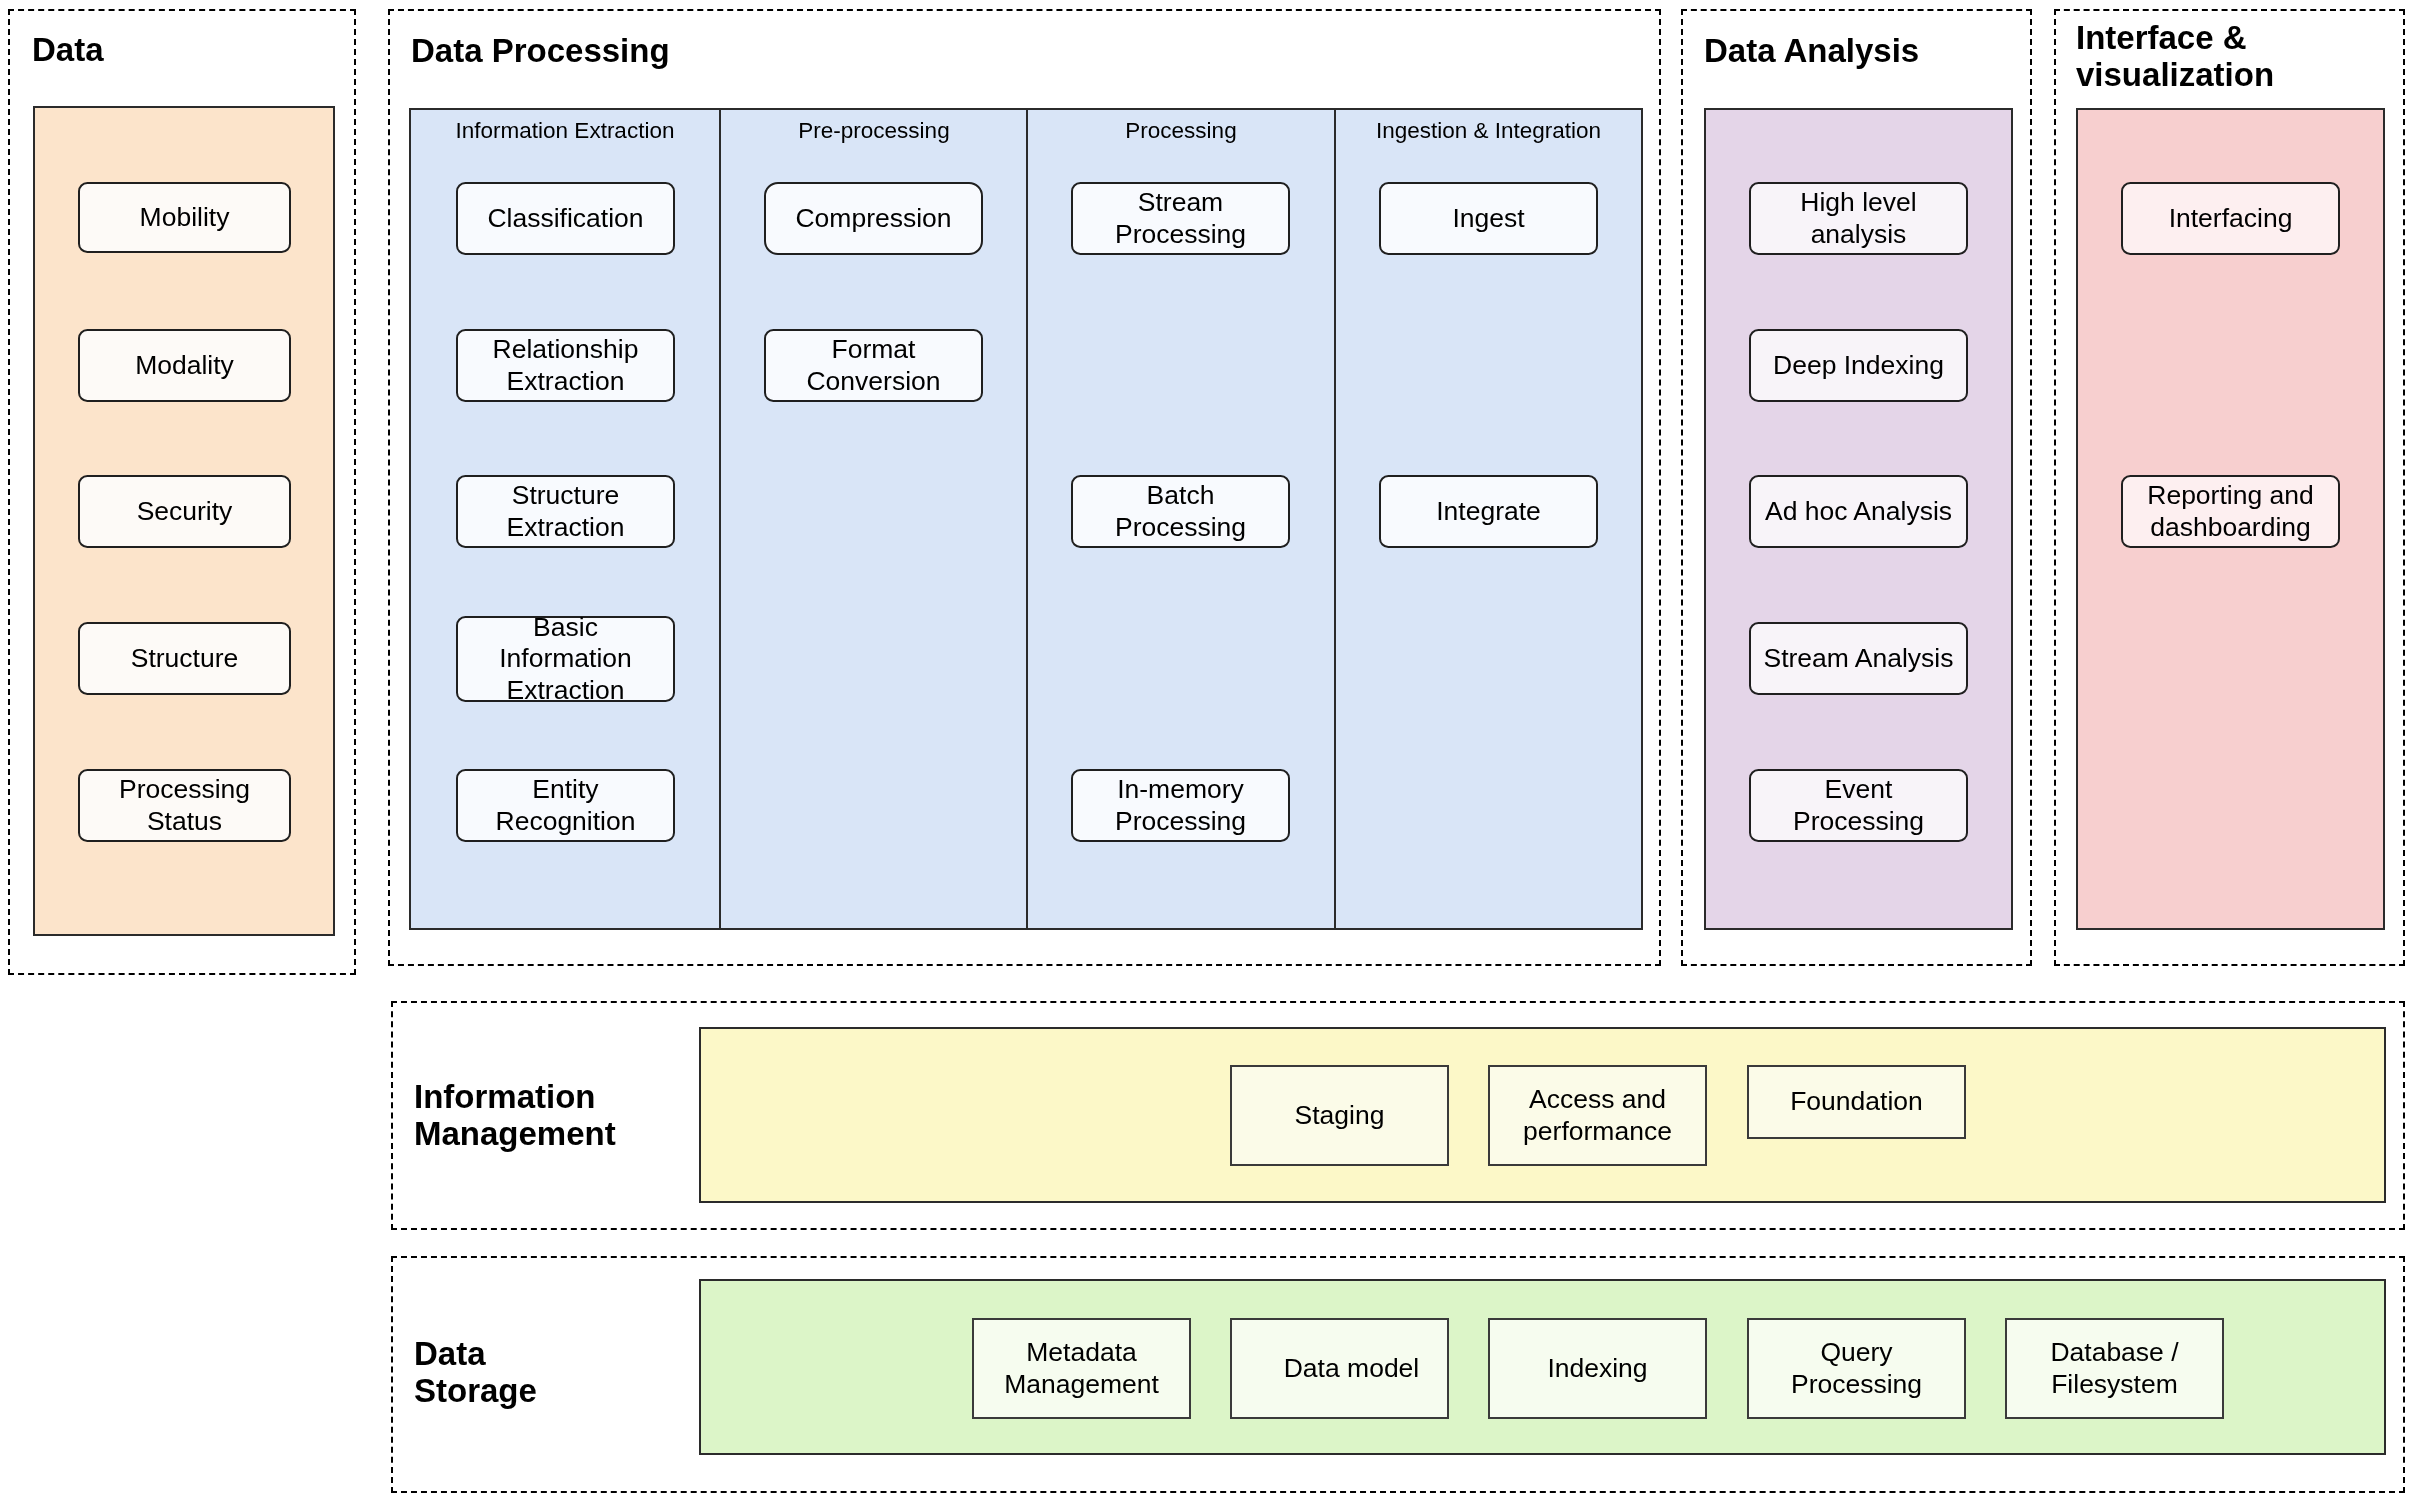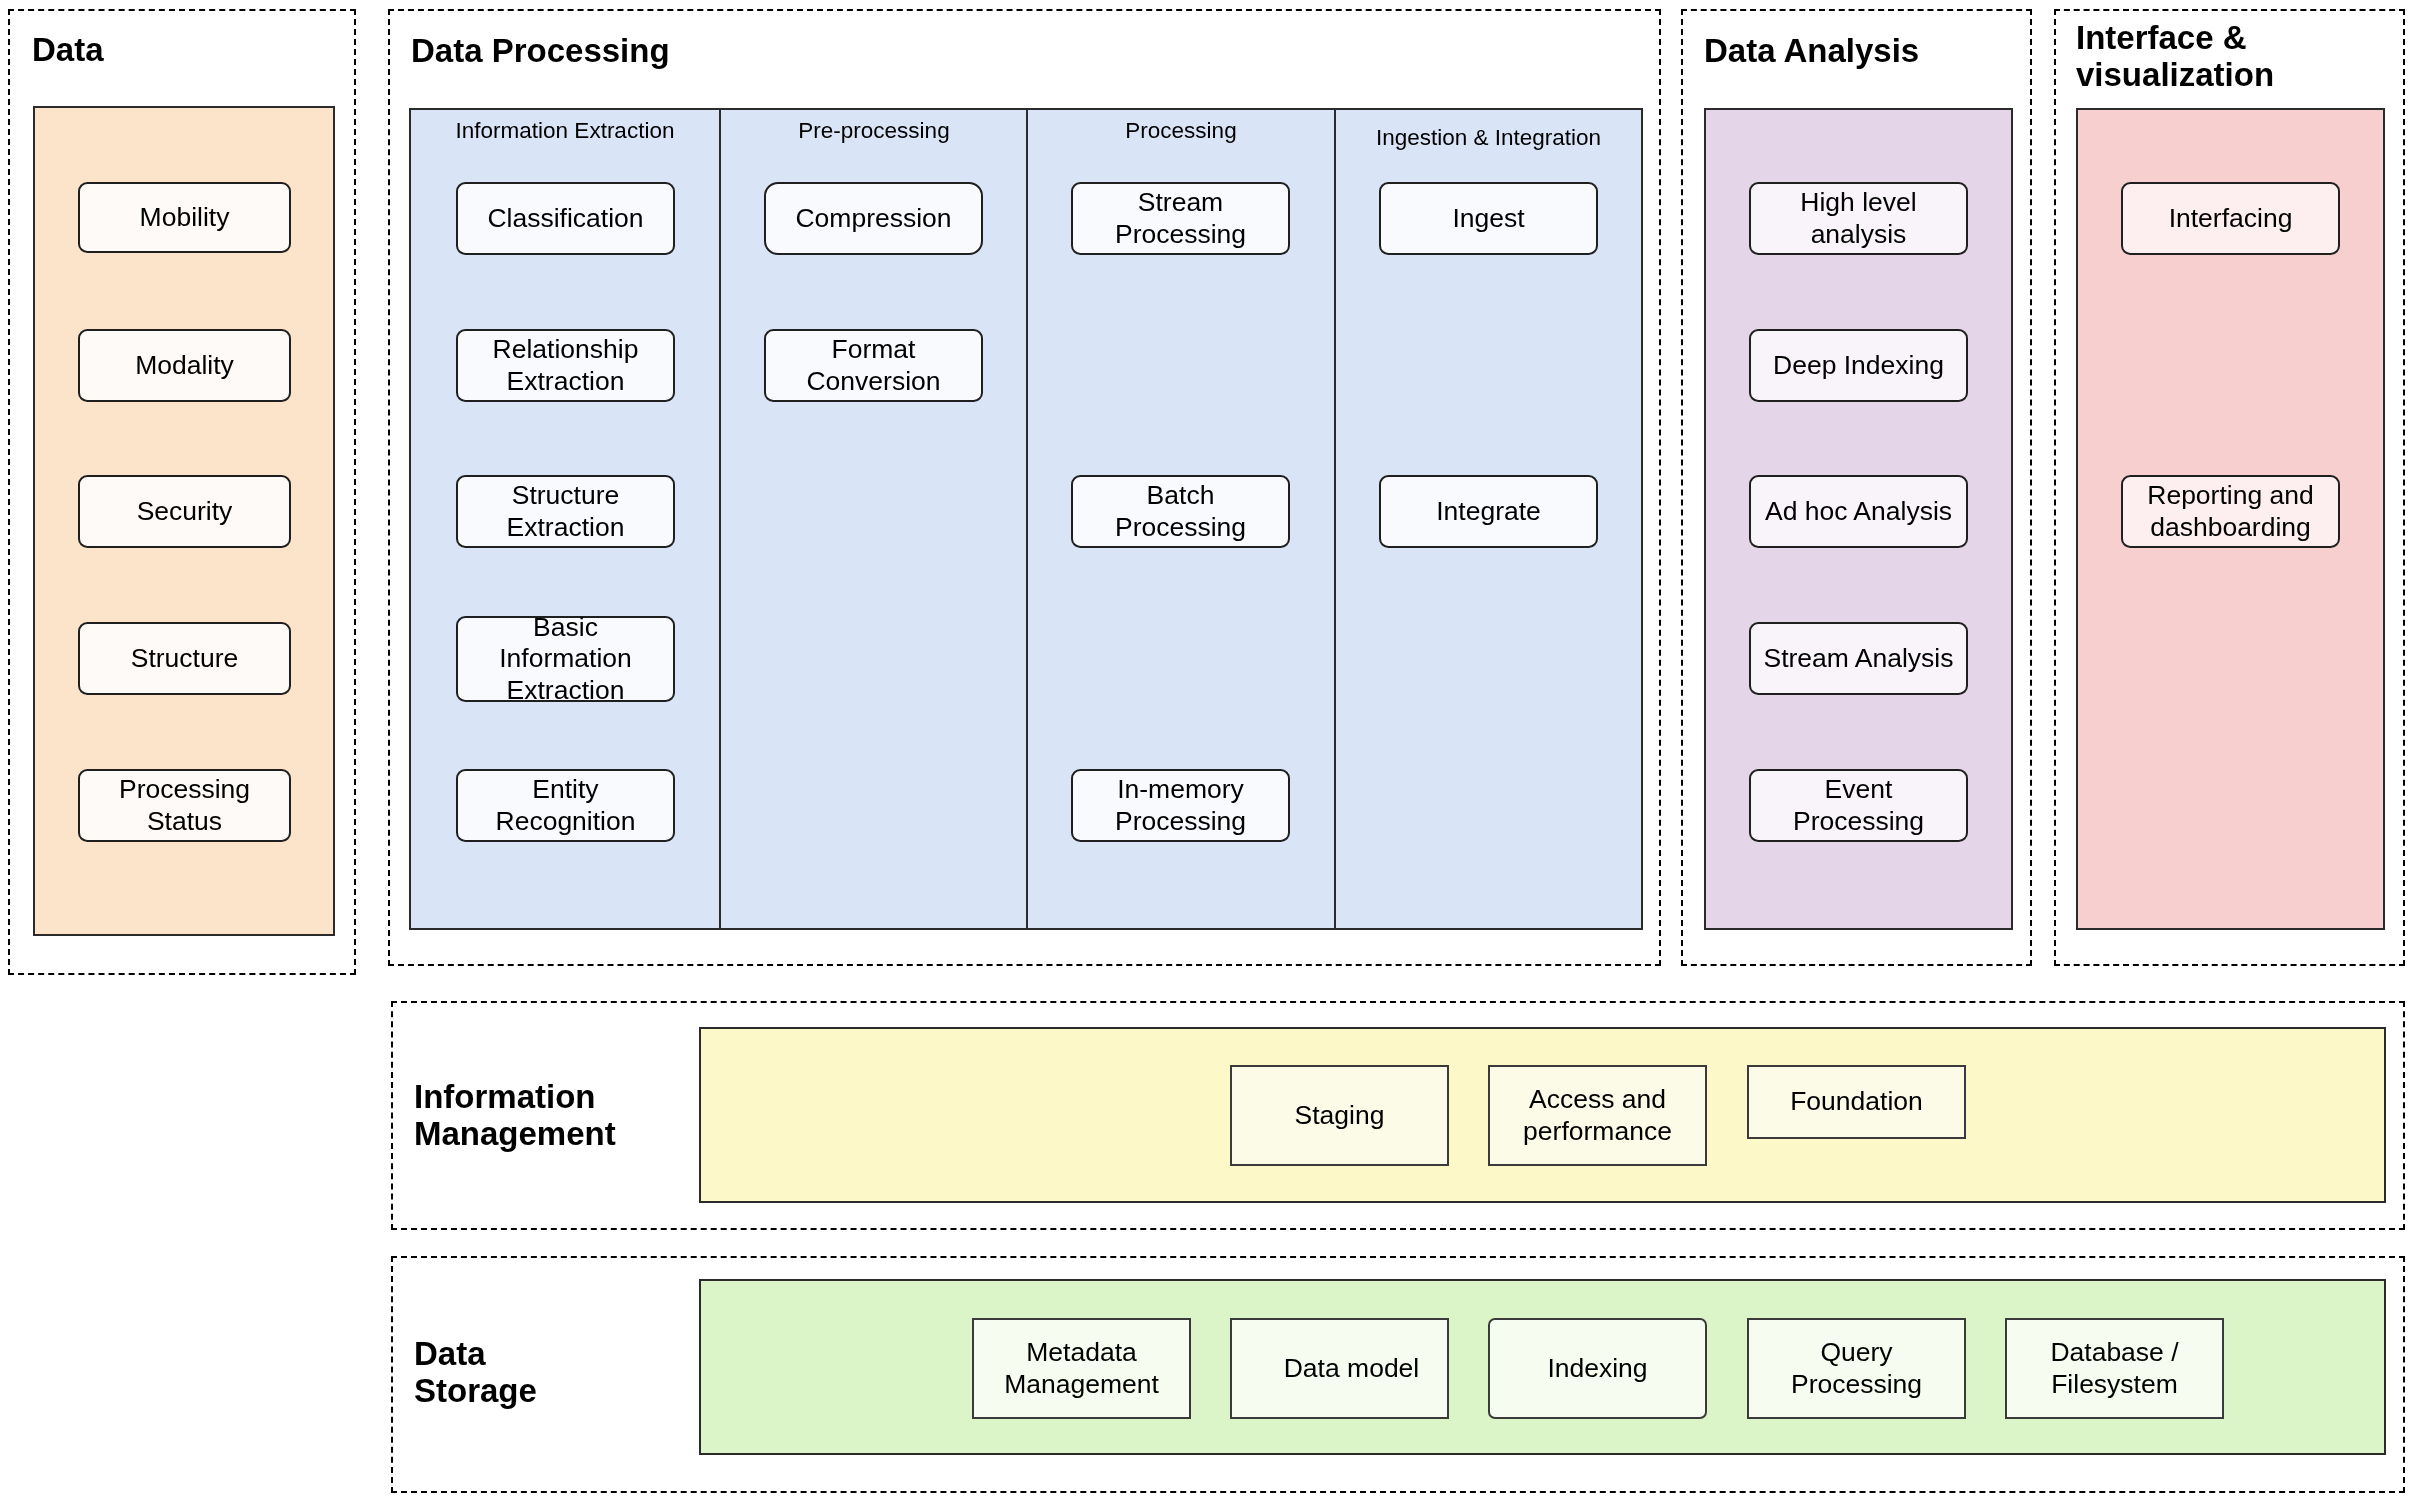--- a/index.html
+++ b/index.html
@@ -105,21 +105,21 @@
 
 <div class="panel panel-blue" style="left:409px; top:108px; width:1234px; height:822px;"></div>
 
 <div class="subdiv" style="left:719px; top:109px; height:819px;"></div>
 <div class="subdiv" style="left:1026px; top:109px; height:819px;"></div>
 <div class="subdiv" style="left:1334px; top:109px; height:819px;"></div>
 
 <div class="subhead" style="left:414px; top:119px; width:302px;">Information Extraction</div>
 <div class="subhead" style="left:723px; top:119px; width:302px;">Pre-processing</div>
 <div class="subhead" style="left:1030px; top:119px; width:302px;">Processing</div>
-<div class="subhead" style="left:1336px; top:126px; width:305px;">Ingestion &amp; Integration</div>
+<div class="subhead" style="left:1336px; top:119px; width:305px;">Ingestion &amp; Integration</div>
 
 <div class="node node-blue" style="left:456px; top:182px; width:219px; height:73px;">Classification</div>
 <div class="node node-blue" style="left:456px; top:329px; width:219px; height:73px;">Relationship
 Extraction</div>
 <div class="node node-blue" style="left:456px; top:475px; width:219px; height:73px;">Structure
 Extraction</div>
 <div class="node node-blue" style="left:456px; top:616px; width:219px; height:86px;">Basic
 Information
 Extraction</div>
 <div class="node node-blue" style="left:456px; top:769px; width:219px; height:73px;">Entity
@@ -171,18 +171,18 @@
 <div class="node node-flat node-yellow" style="left:1747px; top:1065px; width:219px; height:74px;">Foundation</div>
 
 <div class="group" style="left:391px; top:1256px; width:2014px; height:237px;"></div>
 <div class="group-title" style="left:414px; top:1336px; font-size:33px;">Data
 Storage</div>
 <div class="panel panel-green" style="left:699px; top:1279px; width:1687px; height:176px;"></div>
 
 <div class="node node-flat node-green" style="left:972px; top:1318px; width:219px; height:101px;">Metadata
 Management</div>
 <div class="node node-flat node-green" style="left:1230px; top:1318px; width:219px; height:101px;padding-left:24px;">Data model</div>
-<div class="node node-flat node-green" style="left:1488px; top:1318px; width:219px; height:101px;border-radius:7px;">Indexing</div>
+<div class="node node-flat node-green" style="left:1488px; top:1318px; width:219px; height:101px;">Indexing</div>
 <div class="node node-flat node-green" style="left:1747px; top:1318px; width:219px; height:101px;">Query
 Processing</div>
 <div class="node node-flat node-green" style="left:2005px; top:1318px; width:219px; height:101px;">Database /
 Filesystem</div>
 
 
 </body></html>

